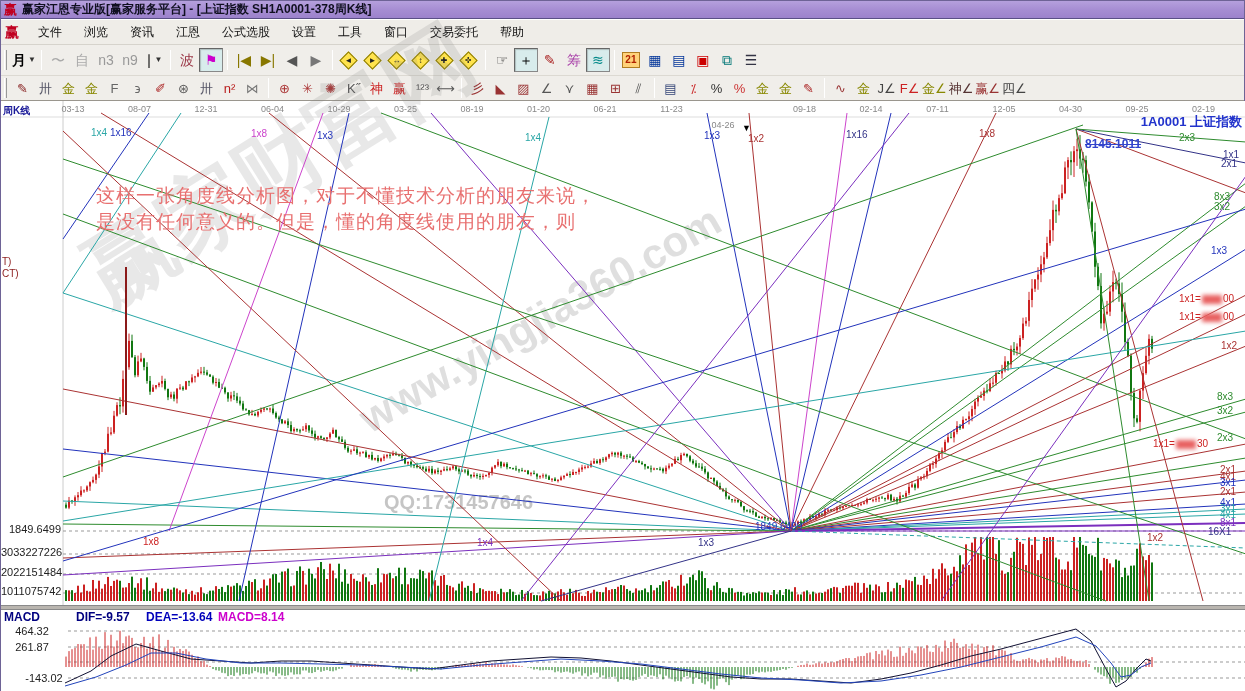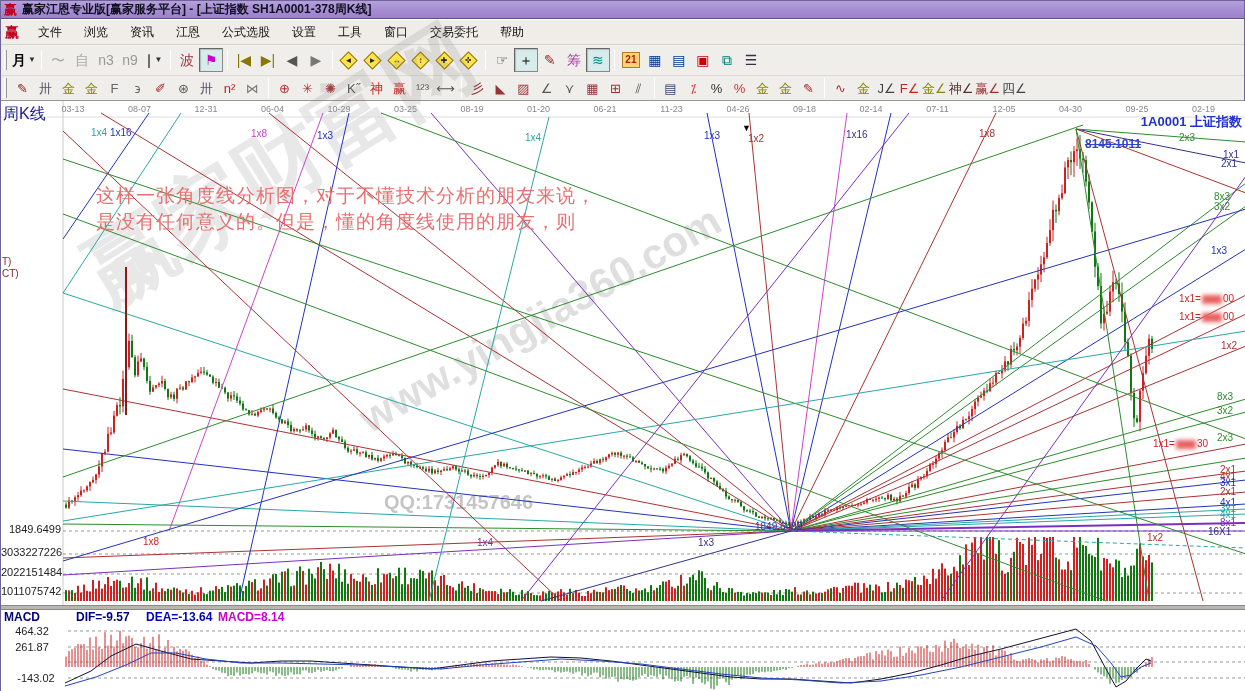--- a/index.html
+++ b/index.html
@@ -37,21 +37,21 @@
     display:flex;align-items:center;justify-content:center}
 
   
   #chart-region{position:absolute;left:0;top:100px;width:1245px;height:504px;background:#fff}
   #splitter{position:absolute;left:0;top:604px;width:1245px;height:5px;background:#b9b5af;border-top:1px solid #8a8a8a;border-bottom:1px solid #8a8a8a}
   #macd-region{position:absolute;left:0;top:609px;width:1245px;height:82px;background:#fff}
 
   #gfx{position:absolute;left:0;top:0;width:1245px;height:691px;pointer-events:none}
 
   .abslbl{position:absolute;white-space:nowrap;pointer-events:none}
-  #panel-label{left:2px;top:103px;font-size:16px;font-weight:normal;color:#1a1a99}
+  #panel-label{left:2px;top:103px;font-size:10px;font-weight:bold;color:#1a1a99}
   .date-lbl{top:103px;font-size:9px;color:#888;transform:translateX(-50%)}
   #corner-label{top:112px;right:2px;font-size:13px;font-weight:bold;color:#2233cc}
   .price-lbl{font-size:11px;color:#222;text-align:right;width:60px}
   .ann{left:95px;font-size:19px;color:#e87070;letter-spacing:1px;font-weight:500}
   .gann-lbl{font-size:10px;line-height:10px}
   .redact{display:inline-block;width:20px;height:9px;background:#e86060;filter:blur(2px);vertical-align:middle;margin:0 1px}
   #peak-price{left:1084px;top:136px;font-size:12px;font-weight:bold;color:#3344cc;text-decoration:line-through}
   #apex-marker{left:741px;top:122px;font-size:9px;color:#000}
 
   .wm{position:absolute;color:rgba(130,130,130,.18);font-weight:bold;pointer-events:none;white-space:nowrap}
@@ -1876,21 +1876,21 @@
 <div class="abslbl date-lbl" style="left: 72px;">03-13</div>
     <div class="abslbl date-lbl" style="left: 138.5px;">08-07</div>
     <div class="abslbl date-lbl" style="left: 205px;">12-31</div>
     <div class="abslbl date-lbl" style="left: 271.5px;">06-04</div>
     <div class="abslbl date-lbl" style="left: 338px;">10-29</div>
     <div class="abslbl date-lbl" style="left: 404.5px;">03-25</div>
     <div class="abslbl date-lbl" style="left: 471px;">08-19</div>
     <div class="abslbl date-lbl" style="left: 537.5px;">01-20</div>
     <div class="abslbl date-lbl" style="left: 604px;">06-21</div>
     <div class="abslbl date-lbl" style="left: 670.5px;">11-23</div>
-    <div class="abslbl date-lbl" style="left: 737px;">04-26</div>
+    <div class="abslbl date-lbl" style="left: 722px; margin-top: 16px;">04-26</div>
     <div class="abslbl date-lbl" style="left: 803.5px;">09-18</div>
     <div class="abslbl date-lbl" style="left: 870px;">02-14</div>
     <div class="abslbl date-lbl" style="left: 936.5px;">07-11</div>
     <div class="abslbl date-lbl" style="left: 1003px;">12-05</div>
     <div class="abslbl date-lbl" style="left: 1069.5px;">04-30</div>
     <div class="abslbl date-lbl" style="left: 1136px;">09-25</div>
     <div class="abslbl date-lbl" style="left: 1202.5px;">02-19</div>
     <div class="abslbl price-lbl" style="left: 0px; top: 522px;">1849.6499</div>
     <div class="abslbl price-lbl" style="left: 0px; top: 545px;">3033227226</div>
     <div class="abslbl price-lbl" style="left: 0px; top: 565px;">2022151484</div>
@@ -1931,14 +1931,14 @@
     <div class="abslbl gann-lbl" style="left: 1146px; top: 532px; color: rgb(170, 51, 51);"><span>1x2</span></div>
     <div class="abslbl gann-lbl" style="left: 142px; top: 536px; color: rgb(204, 34, 34);"><span>1x8</span></div>
     <div class="abslbl gann-lbl" style="left: 476px; top: 537px; color: rgb(123, 47, 190);"><span>1x4</span></div>
     <div class="abslbl gann-lbl" style="left: 697px; top: 537px; color: rgb(51, 51, 136);"><span>1x3</span></div>
     <div class="abslbl gann-lbl" style="left: 754px; top: 521px; color: rgb(34, 51, 187);"><span>1849.6499</span></div>
     <div class="abslbl gann-lbl" style="left: 1px; top: 256px; color: rgb(139, 26, 26);"><span>T)</span></div>
     <div class="abslbl gann-lbl" style="left: 1px; top: 268px; color: rgb(139, 26, 26);"><span>CT)</span></div>
     <div class="abslbl macd-ax" style="left: 0px; top: 624px;">464.32</div>
     <div class="abslbl macd-ax" style="left: 0px; top: 640px;">261.87</div>
     <div class="abslbl macd-ax" style="left: 0px; top: 655px; margin-top: 44px;">59.43</div>
-    <div class="abslbl macd-ax" style="left: 4px; top: 671px;">-143.02</div>
+    <div class="abslbl macd-ax" style="left: 12px; top: 671px;">-143.02</div>
   </div>
 
 </body></html>

